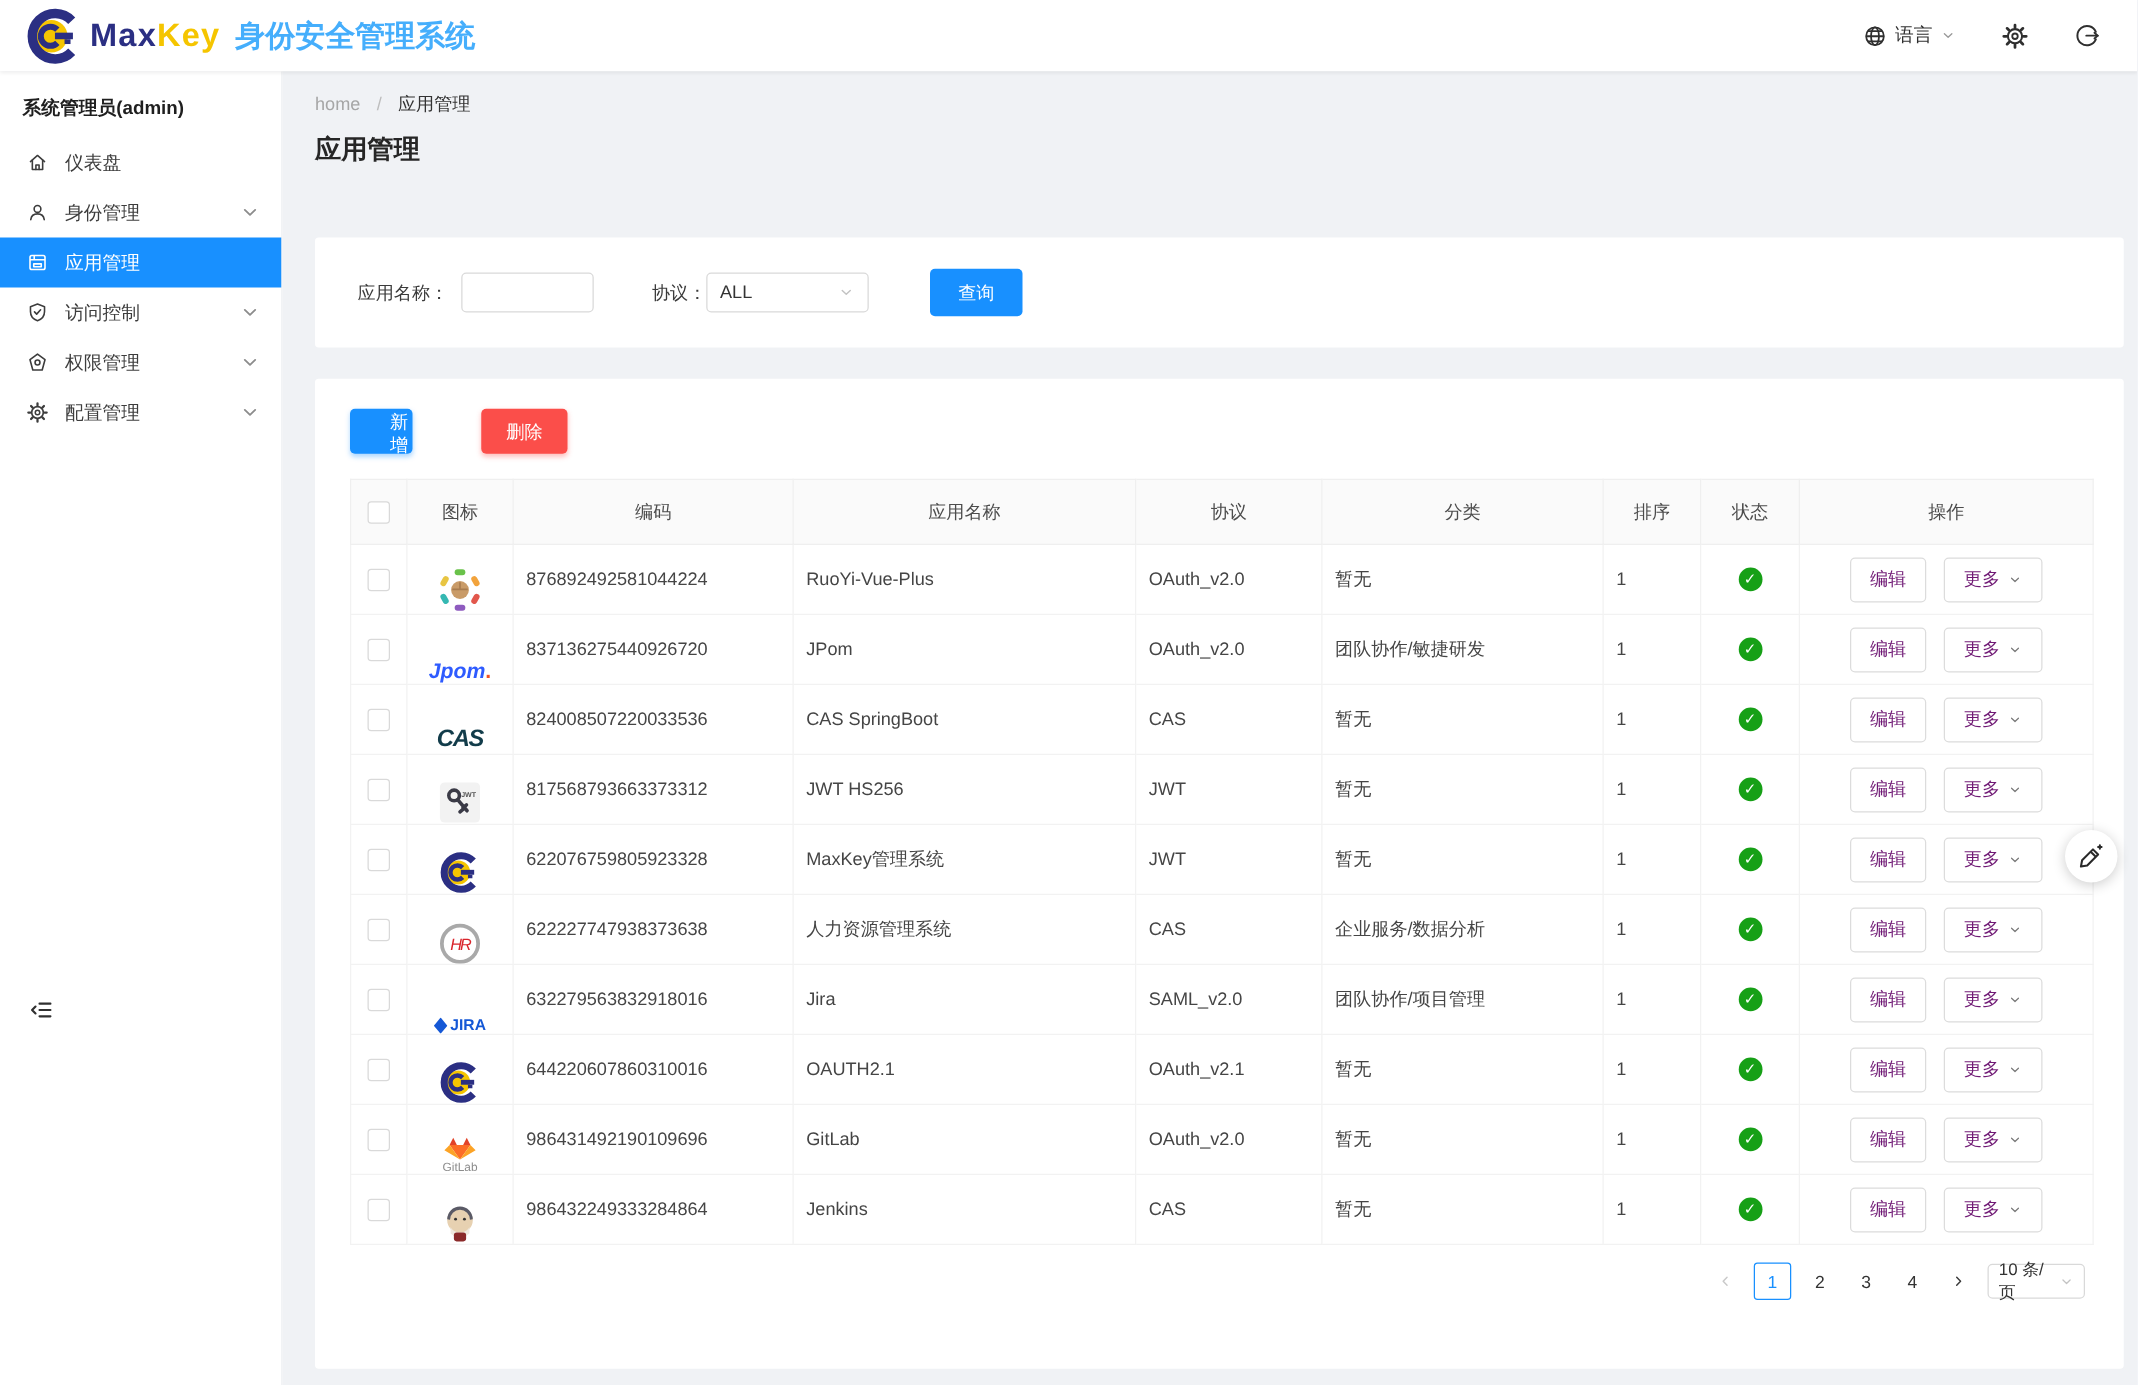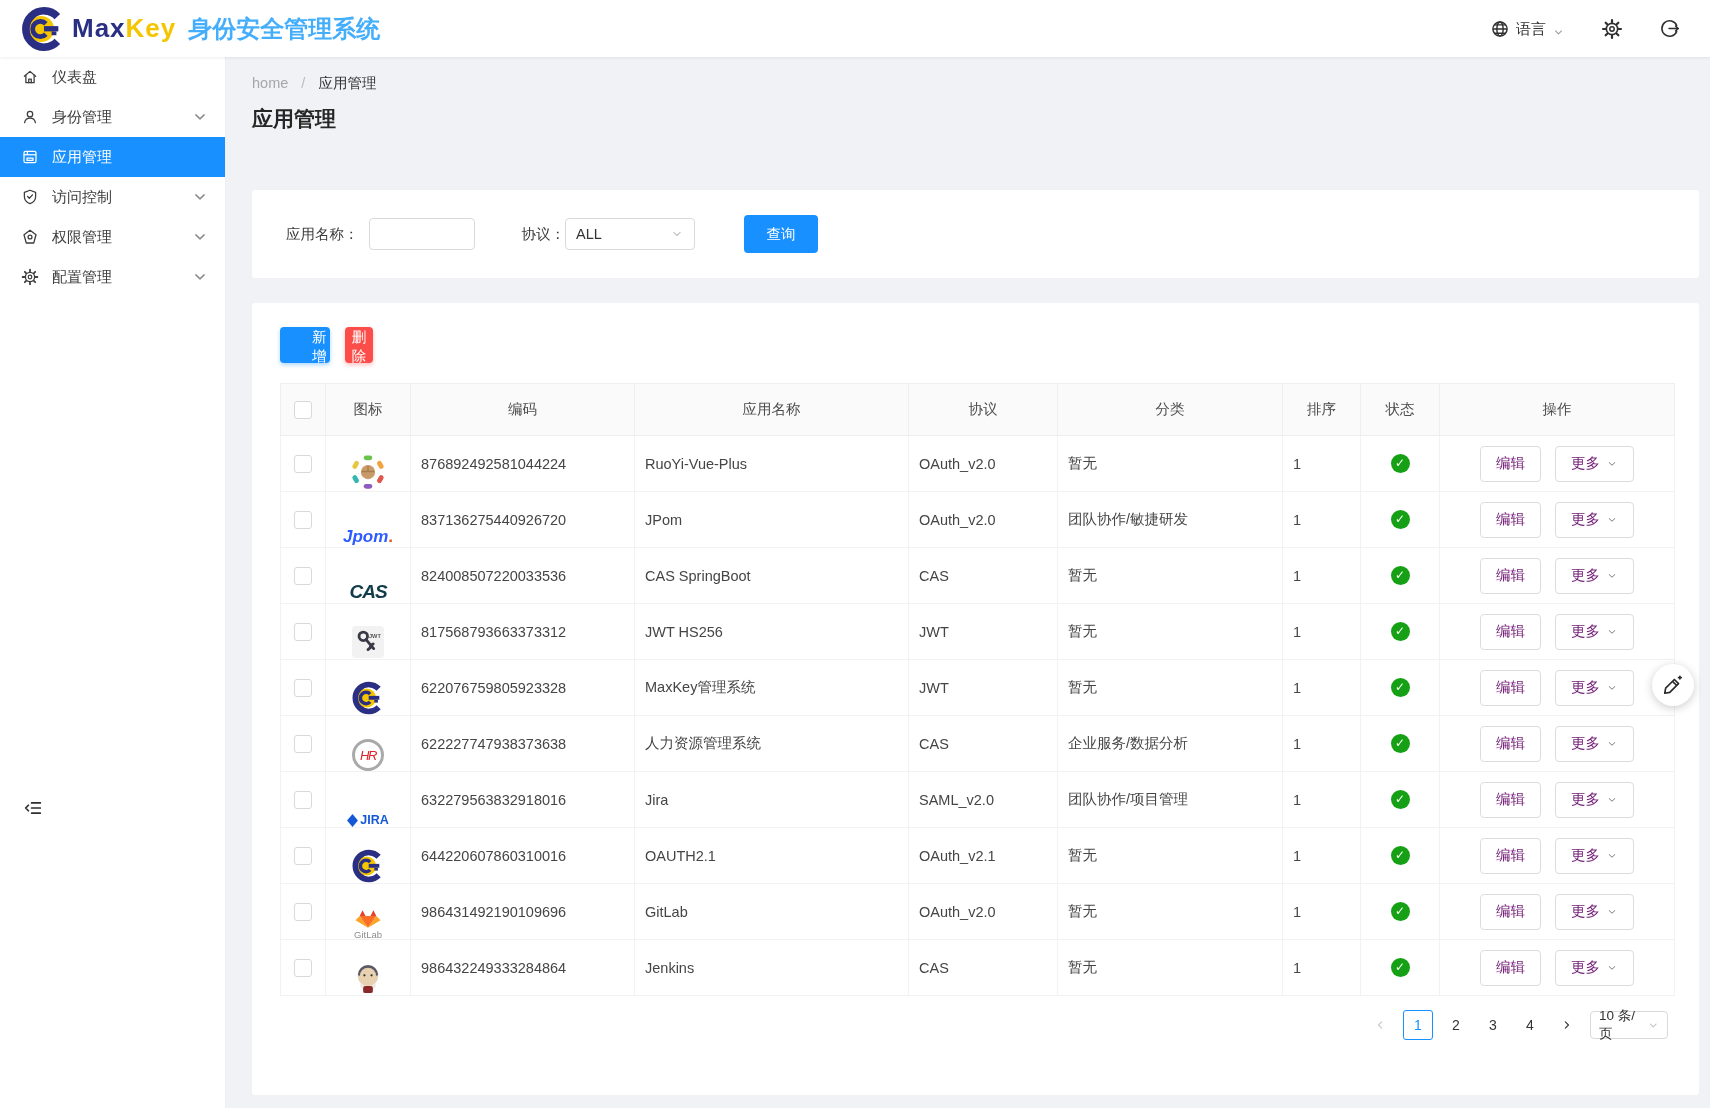--- a/index.html
+++ b/index.html
@@ -9,21 +9,21 @@
 
   
   .topbar{position:absolute;top:0;left:0;width:100%;height:57px;background:#fff;
           box-shadow:0 1px 3px rgba(0,0,0,.07);display:flex;align-items:center;z-index:6;}
   .brand{display:flex;align-items:center;padding-left:20px;cursor:pointer;}
   .brand .logo{width:46px;height:46px;}
   .brand-max{font-size:26px;font-weight:800;color:#2b2f83;margin-left:6px;letter-spacing:1px;}
   .brand-key{font-size:26px;font-weight:800;color:#f5c500;letter-spacing:1px;}
   .brand-sub{font-size:24px;font-weight:700;color:#45aefc;margin-left:12px;}
   .topbar-right{margin-left:auto;display:flex;align-items:center;gap:36px;padding-right:30px;color:#2f2f2f;}
-  .lang{display:flex;align-items:flex-end;gap:6px;font-size:15px;cursor:pointer;}
+  .lang{display:flex;align-items:center;gap:6px;font-size:15px;cursor:pointer;}
   .lang .chev-sm{color:#9a9a9a;}
 
   
   .sidebar{position:absolute;top:57px;left:0;width:225px;bottom:0;background:#fff;
            border-right:1px solid #edeff2;z-index:5;}
   .user{padding:20px 0 14px 18px;font-size:15px;font-weight:700;color:#1f1f1f;}
   .nav-item{height:40px;display:flex;align-items:center;padding-left:21px;gap:13px;
             font-size:15px;color:#3d3d3d;cursor:pointer;}
   .nav-item .ic{width:18px;height:18px;flex:0 0 auto;}
   .nav-item .chev-slot{margin-left:auto;margin-right:16px;color:#8c8c8c;display:flex;}
@@ -48,21 +48,21 @@
           font-size:14.5px;color:#333;cursor:pointer;}
   .select .chev-sm{color:#c3c3c3;}
   .btn{border:none;border-radius:4px;font-size:14.5px;cursor:pointer;font-family:inherit;}
   .btn-primary{background:#1890ff;color:#fff;}
   .btn-danger{background:#fb4e4a;color:#fff;}
   .search-btn{margin-left:49px;width:74px;height:38px;}
 
   .table-card{top:303px;width:1447px;height:792px;box-sizing:border-box;padding:24px 0 0 28px;}
   .toolbar{display:flex;gap:15px;margin-bottom:20px;}
   .add-btn{width:50px;height:36px;box-shadow:0 2px 4px rgba(24,144,255,.35);padding-left:32px;}
-  .del-btn{width:28px;height:36px;box-shadow:0 2px 4px rgba(251,78,74,.35);}
+  .del-btn{width:69px;height:36px;box-shadow:0 2px 4px rgba(251,78,74,.35);margin-left:40px;}
 
   table.apps{width:1394px;border-collapse:collapse;table-layout:fixed;}
   .apps th{height:49px;background:#fafafa;border:1px solid #efefef;font-size:14.5px;font-weight:500;
            color:#4c4c4c;text-align:center;}
   .apps td{height:55px;border:1px solid #f2f2f2;font-size:14.5px;color:#454545;padding:0 0 0 10px;
            overflow:hidden;white-space:nowrap;background:#fff;}
   .apps td.c{text-align:center;padding:0;}
   .checkbox{display:inline-block;width:16px;height:16px;border:1px solid #d9d9d9;border-radius:3px;
             background:#fff;cursor:pointer;vertical-align:middle;}
   .status-dot{display:inline-block;width:19px;height:19px;border-radius:50%;background:#16a016;}
@@ -217,20 +217,21 @@
       <svg class="ic" width="22" height="22">
           <use href="#gear"></use>
         </svg>
       <svg class="ic" width="21" height="21">
           <use href="#logout"></use>
         </svg>
     </div>
   </header>
 
   <aside class="sidebar">
+    <div class="user">系统管理员(admin)</div>
 
     <nav>
       <div class="nav-item">
         <svg class="ic">
             <use href="#home"></use>
           </svg>
         <span>仪表盘</span>
       </div>
       <div class="nav-item">
         <svg class="ic">

